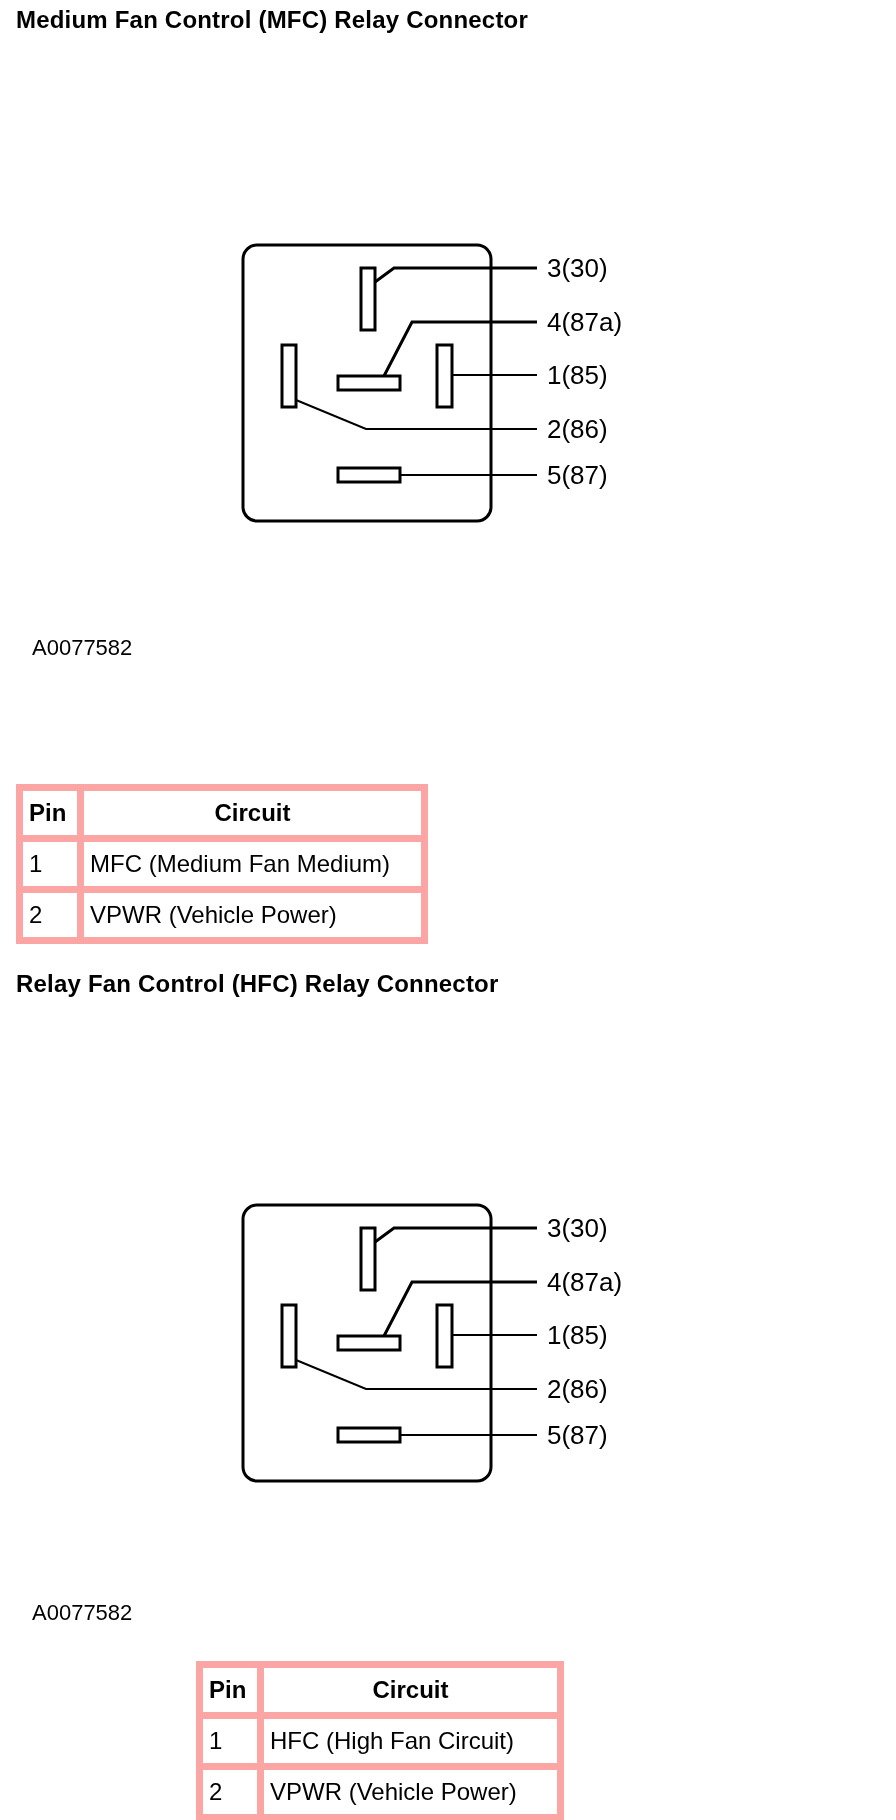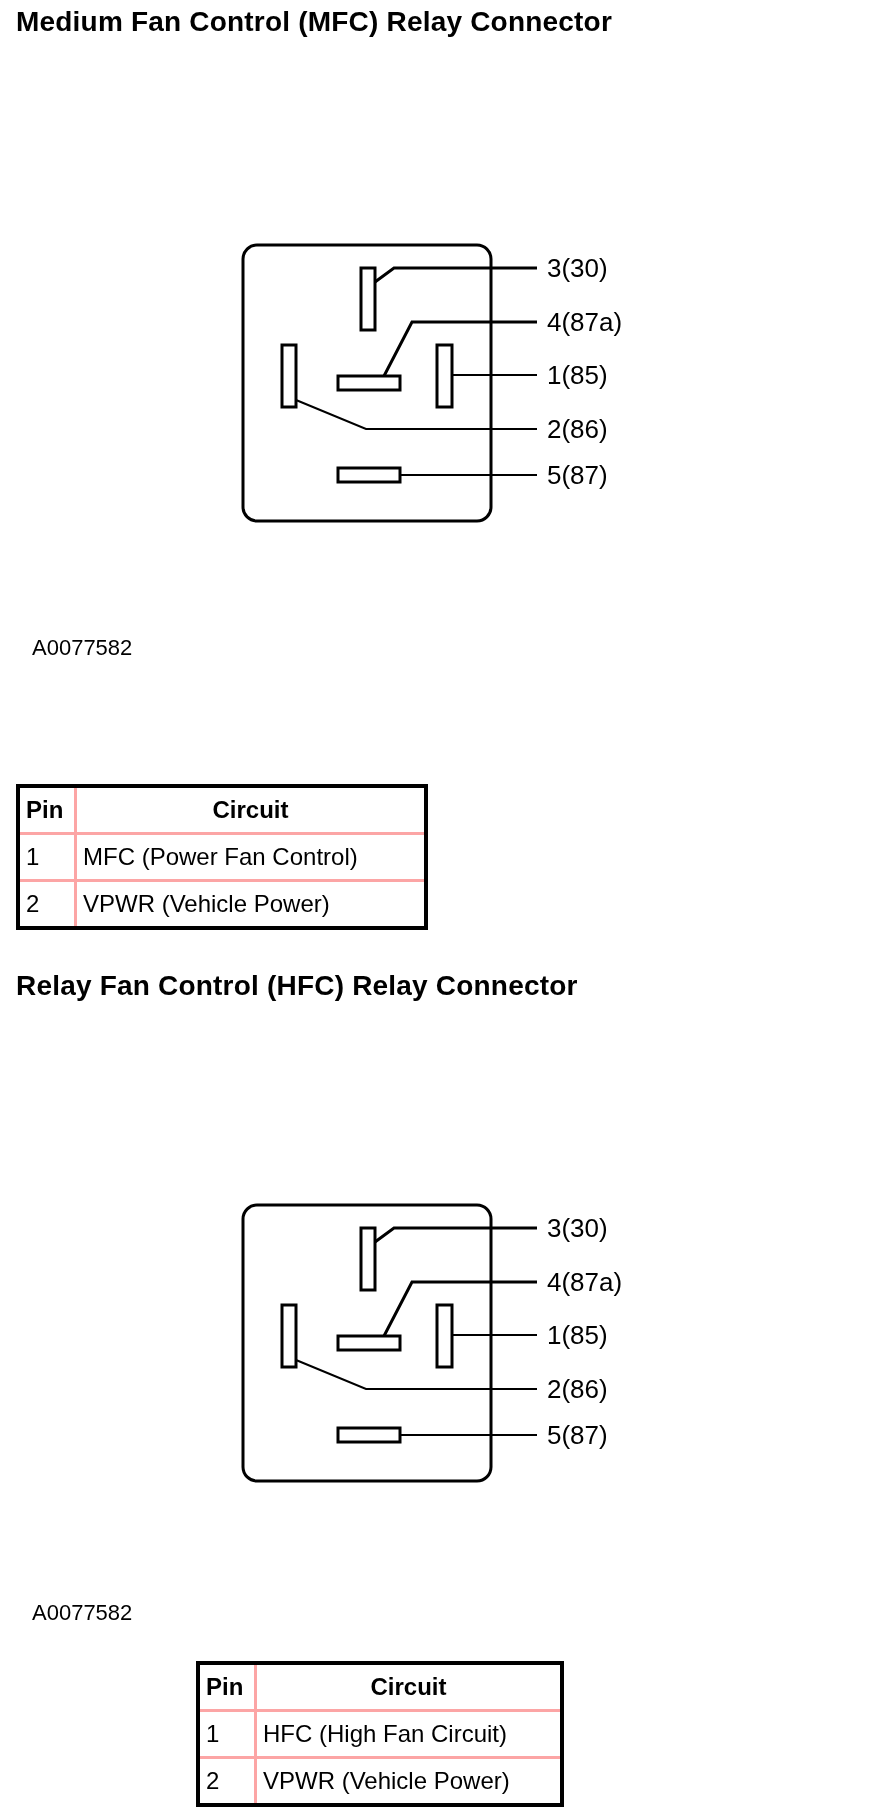--- a/index.html
+++ b/index.html
@@ -1,24 +1,24 @@
 <!DOCTYPE html>
 <html><head>
 <meta charset="utf-8">
 <style>
   html, body { margin:0; padding:0; background:#ffffff; }
   body { width:896px; height:1820px; position:relative; overflow:hidden;
          font-family:"Liberation Sans", sans-serif; color:#000; }
-  .title { position:absolute; left:16px; font-weight:bold; font-size:28px; margin:0; letter-spacing:0.2px; }
+  .title { position:absolute; left:16px; font-weight:bold; font-size:24px; margin:0; letter-spacing:0.2px; }
   .figid { position:absolute; left:32px; font-size:22px; }
   .diagram { position:absolute; left:234px; width:420px; height:300px; }
   .diagram svg { width:420px; height:300px; display:block; }
   .lbl { font-family:"Liberation Sans", sans-serif; font-size:26px; fill:#000; }
   table.pins { position:absolute; border-collapse:collapse; border:4px solid #000; font-size:24px; }
-  table.pins th, table.pins td { border:3px solid #fca5a5; padding:4px 6px; height:36px; text-align:left; }
+  table.pins th, table.pins td { border:7px solid #fca5a5; padding:4px 6px; height:36px; text-align:left; }
   table.pins th { font-weight:bold; }
   table.pins th.circ { text-align:center; }
 </style>
 </head>
 <body>
 
 <h1 class="title" style="top:6px;">Medium Fan Control (MFC) Relay Connector</h1>
 
 <div class="diagram" style="top:230px;">
   <svg viewBox="0 0 420 300" xmlns="http://www.w3.org/2000/svg">
@@ -44,21 +44,21 @@
 <div class="figid" style="top:635px;">A0077582</div>
 
 <table class="pins" style="left:16px; top:784px; width:412px;">
   <tbody>
       <tr>
     <th style="width:42px;">Pin</th>
     <th class="circ">Circuit</th>
   </tr>
   <tr>
     <td>1</td>
-    <td>MFC (Power Fan Control)</td>
+    <td>MFC (Medium Fan Medium)</td>
   </tr>
   <tr>
     <td>2</td>
     <td>VPWR (Vehicle Power)</td>
   </tr>
 </tbody>
   </table>
 
 <h1 class="title" style="top:970px;">Relay Fan Control (HFC) Relay Connector</h1>
 

